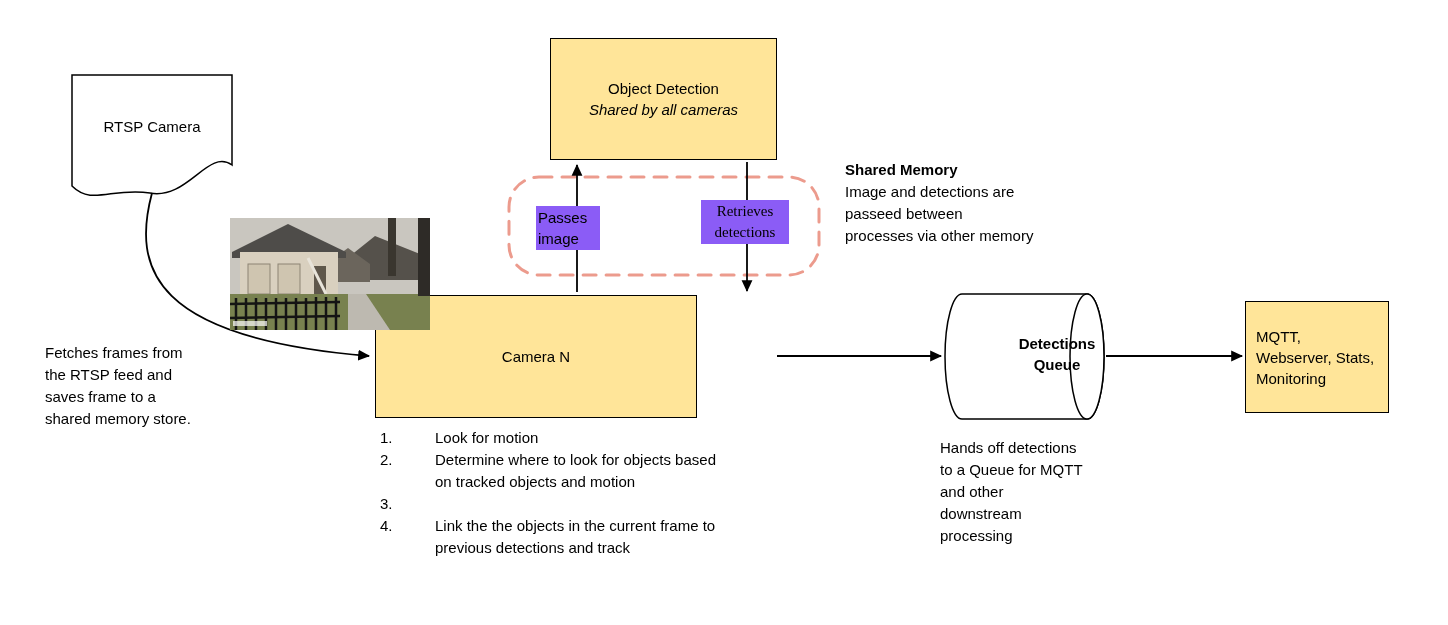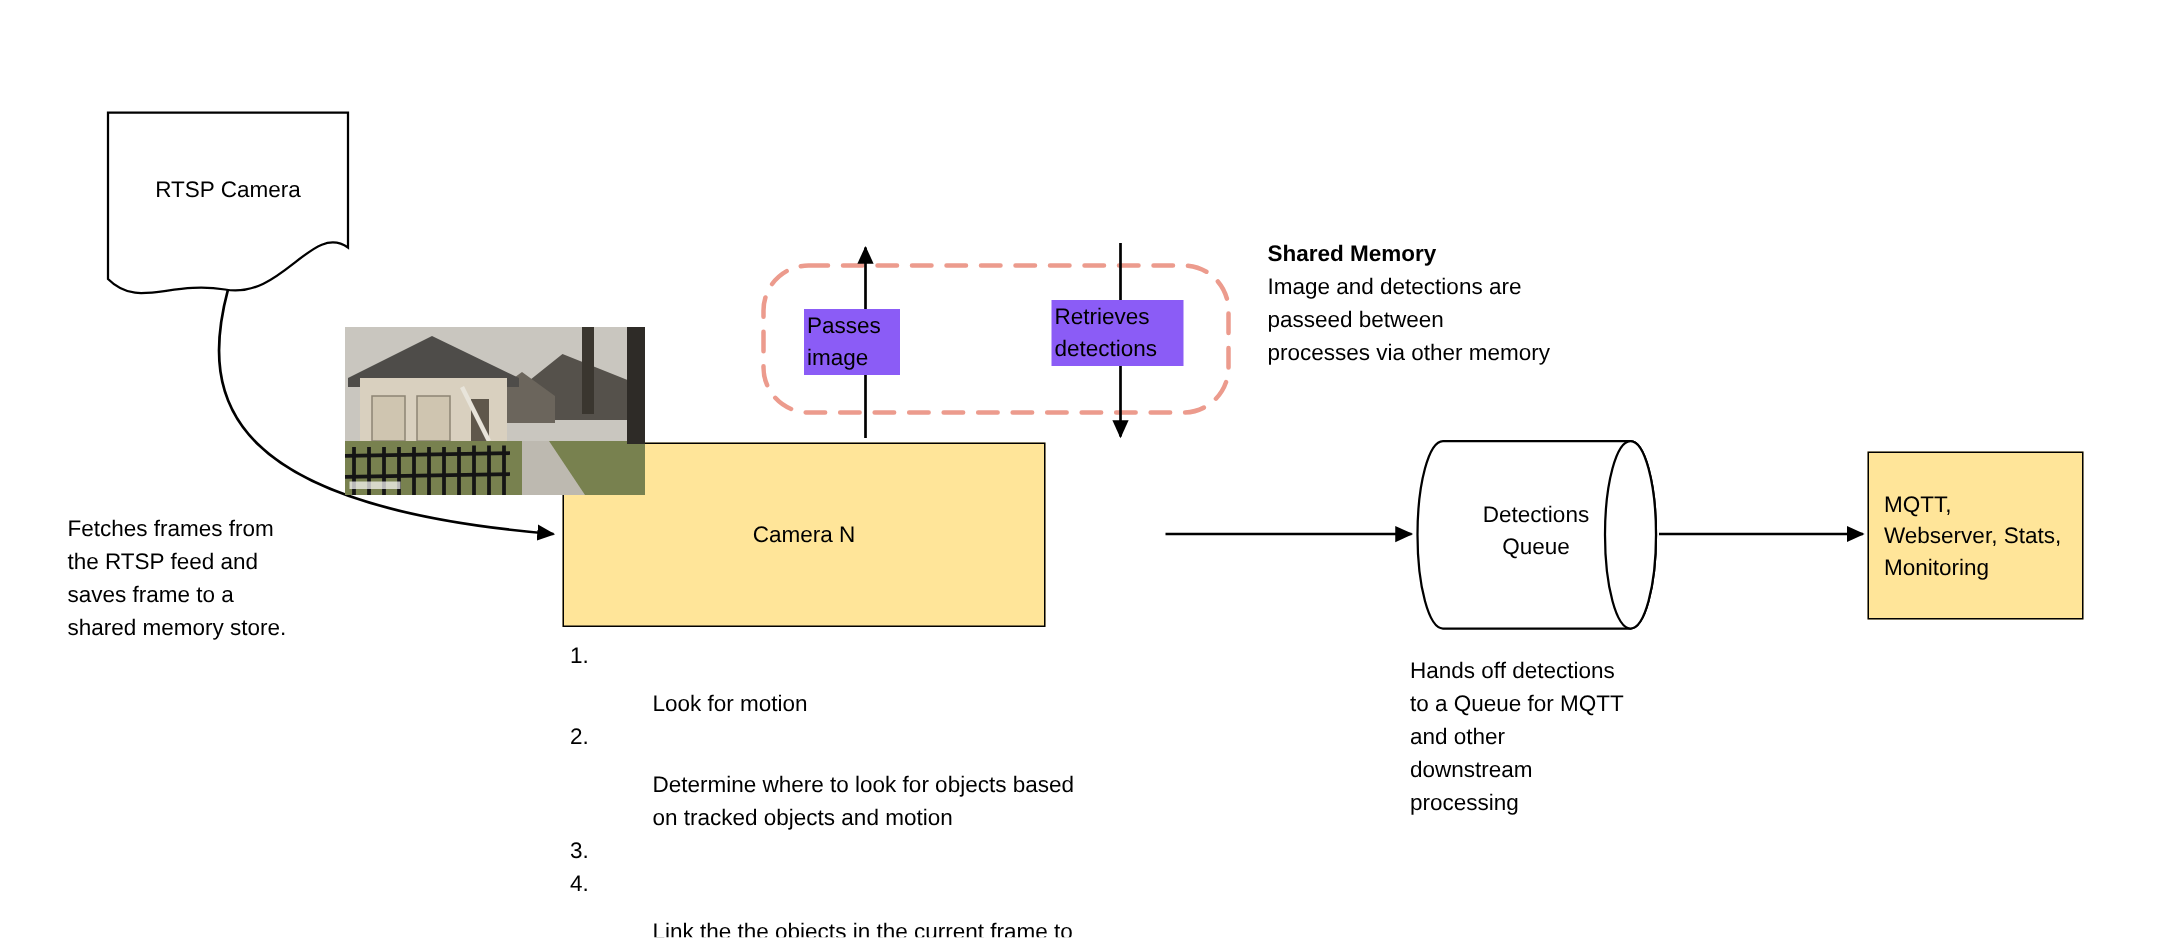--- a/index.html
+++ b/index.html
@@ -17,21 +17,21 @@
     text-align:center; z-index:2;
   }
   .node-title { line-height:21px; }
   .node-subtitle { font-style:italic; line-height:21px; }
   .floatlabel { background:#8b5cf6; line-height:21px; z-index:2; padding:1px 2px; }
   .note { line-height:22px; z-index:2; }
   .note-title { font-weight:bold;margin-top:23px; }
   .steps { z-index:2; }
   .step-row { display:flex; line-height:22px; }
   .step-num { width:55px; flex:0 0 55px; }
-  .step-text { width:300px;margin-top:32px; }
+  .step-text { width:300px; }
   .queue-label { text-align:center; line-height:21px; z-index:2; }
   .photo { z-index:3; }
   .mqtt-node { align-items:flex-start; text-align:left; padding:0 8px 0 10px; }
   .mqtt-node .node-title { text-align:left; }
 </style>
 </head>
 <body>
 
 <div class="canvas">
 
@@ -89,37 +89,41 @@
       <line x1="56" y1="80" x2="56" y2="112"></line>
       <line x1="66" y1="80" x2="66" y2="112"></line>
       <line x1="76" y1="80" x2="76" y2="112"></line>
       <line x1="86" y1="79" x2="86" y2="112"></line>
       <line x1="96" y1="79" x2="96" y2="112"></line>
       <line x1="106" y1="79" x2="106" y2="112"></line>
     </g>
     <rect x="3" y="103" width="34" height="5" fill="#ffffff" opacity="0.7"></rect>
   </svg>
 
+  <div class="abs node" style="left:550px; top:38px; width:227px; height:122px;">
+    <div class="node-title">Object Detection</div>
+    <div class="node-subtitle">Shared by all cameras</div>
+  </div>
 
   <div class="abs floatlabel" style="left:536px; top:206px; width:64px; text-align:left;">Passes image</div>
 
-  <div class="abs floatlabel" style="left:701px; top:200px; width:88px; text-align:left;">Retrieves detections</div>
+  <div class="abs floatlabel" style="left:701px; top:200px; width:88px; text-align:center;font-family:Liberation Serif, serif;">Retrieves detections</div>
 
   <div class="abs note" style="left:845px; top:136px; width:190px;">
     <div class="note-title">Shared Memory</div>
     <div>Image and detections are passeed between processes via other memory</div>
   </div>
 
   <div class="abs node" style="left:375px; top:295px; width:322px; height:123px;">
     <div class="node-title">Camera N</div>
   </div>
 
   <div class="abs note" style="left:45px; top:342px; width:158px;">Fetches frames from the RTSP feed and saves frame to a shared memory store.</div>
 
-  <div class="abs queue-label" style="left:974px; top:333px; width:100px;">Detections Queue</div>
+  <div class="abs queue-label" style="left:1007px; top:333px; width:100px;font-weight:bold;">Detections Queue</div>
 
   <div class="abs note" style="left:940px; top:437px; width:145px;">Hands off detections to a Queue for MQTT and other downstream processing</div>
 
   <div class="abs node mqtt-node" style="left:1245px; top:301px; width:144px; height:112px;">
     <div class="node-title">MQTT, Webserver, Stats, Monitoring</div>
   </div>
 
   <div class="abs steps" style="left:380px; top:427px;">
     <div class="step-row">
       <div class="step-num">1.</div>

